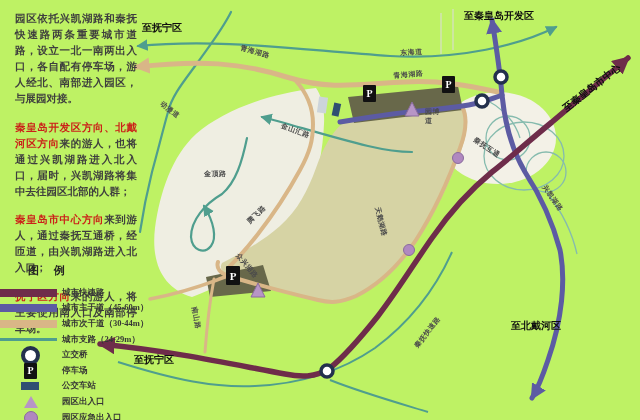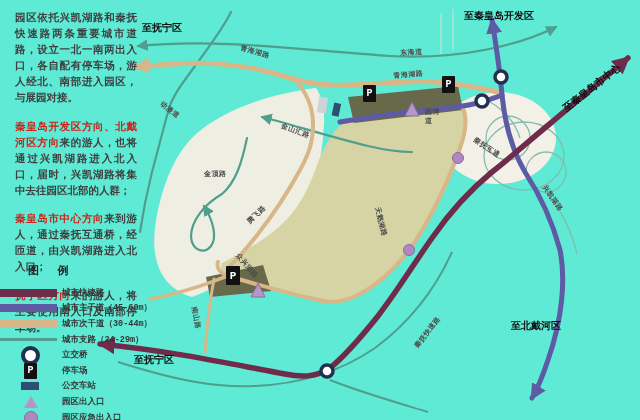--- a/index.html
+++ b/index.html
@@ -1,17 +1,17 @@
 <!DOCTYPE html>
 <html><head>
 <meta charset="utf-8">
 <style>
   html,body{margin:0;padding:0;background:#fff;}
-  .stage{position:relative;width:640px;height:420px;background:#5eead4;overflow:hidden;
-         font-family:Liberation Mono, monospace;}
+  .stage{position:relative;width:640px;height:420px;background:#bef264;overflow:hidden;
+         font-family:Liberation Serif, serif;}
   svg.map{position:absolute;left:0;top:0;z-index:1;}
   
   .textcol{position:absolute;left:15px;top:11px;width:122px;z-index:3;
            font-size:10.5px;font-weight:bold;line-height:1.52;color:#3e3e3e;text-align:justify;}
   .textcol p{margin:0 0 13px 0;}
   .hl{color:#cb2219;}
   
   .legend{position:absolute;left:0;top:263px;width:170px;z-index:3;}
   .legend-title{margin-left:28px;font-size:11px;font-weight:bold;color:#222;word-spacing:12px;margin-bottom:7px;}
   .lrow{display:flex;align-items:center;height:15.6px;}

